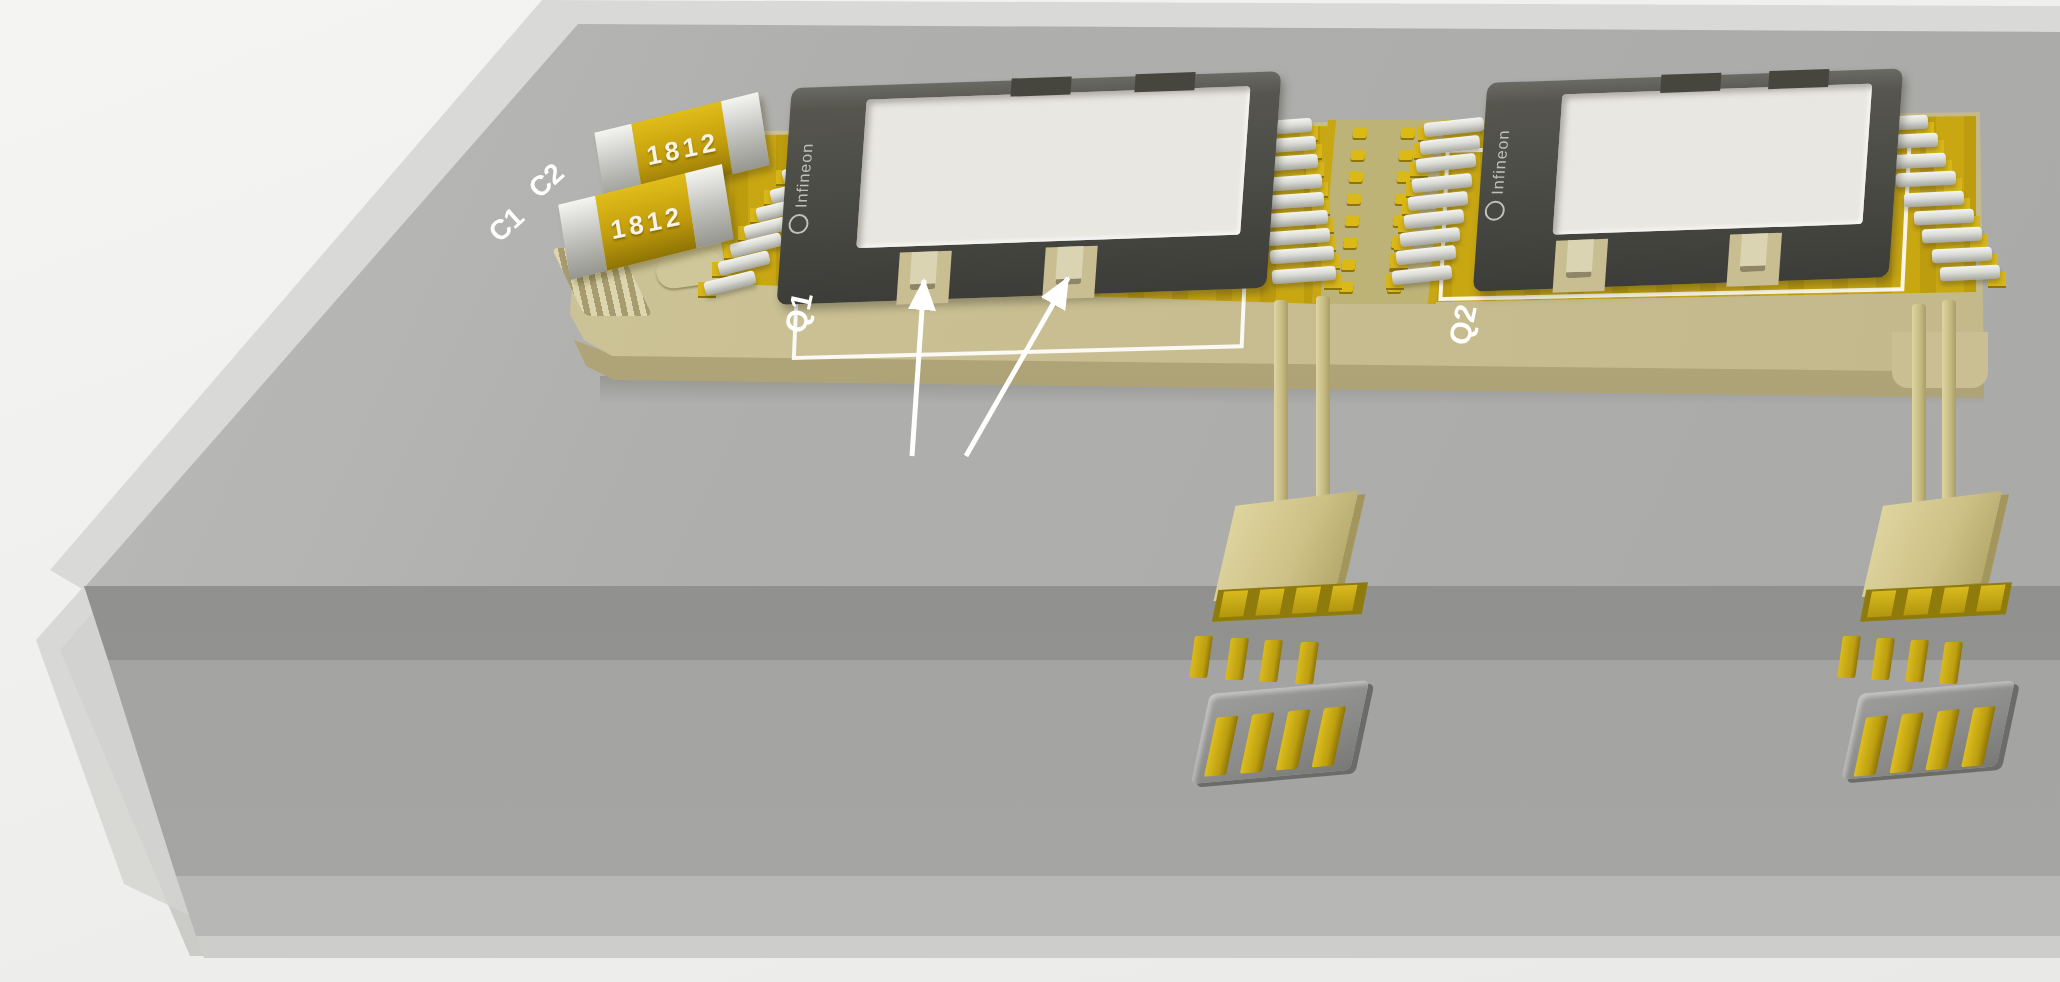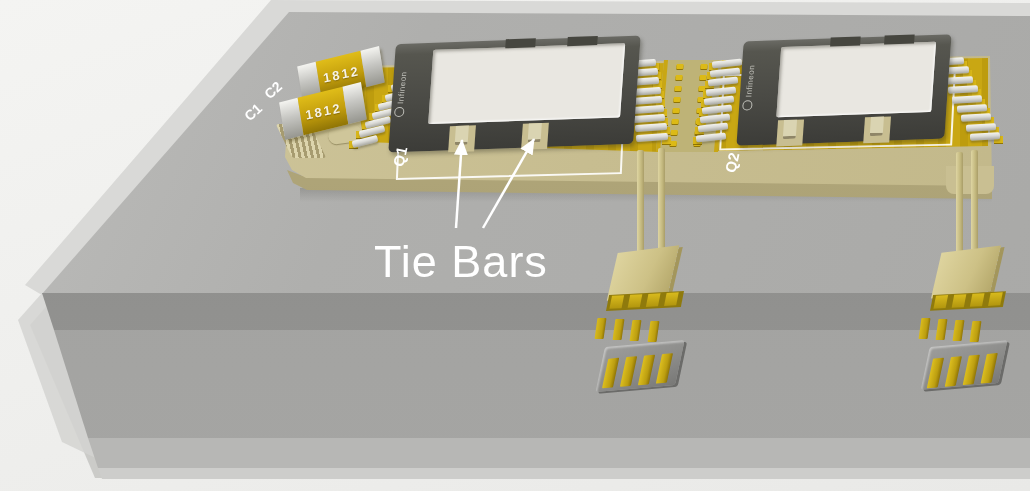--- a/index.html
+++ b/index.html
@@ -320,15 +320,14 @@
 
   <svg id="arrows" class="abs">
     <defs>
       <marker id="ah" markerUnits="userSpaceOnUse" markerWidth="20" markerHeight="16" refX="15" refY="7" orient="auto">
         <path d="M0,0 L16,7 L0,14 Z" fill="#ffffff"></path>
       </marker>
     </defs>
     <line x1="456" y1="228" x2="462" y2="140" stroke="#ffffff" stroke-width="2.5" marker-end="url(#ah)"></line>
     <line x1="483" y1="228" x2="534" y2="139" stroke="#ffffff" stroke-width="2.5" marker-end="url(#ah)"></line>
   </svg>
-  <div class="abs anno-label">Tie Bars</div>
 
 </div>
 
 </body></html>

